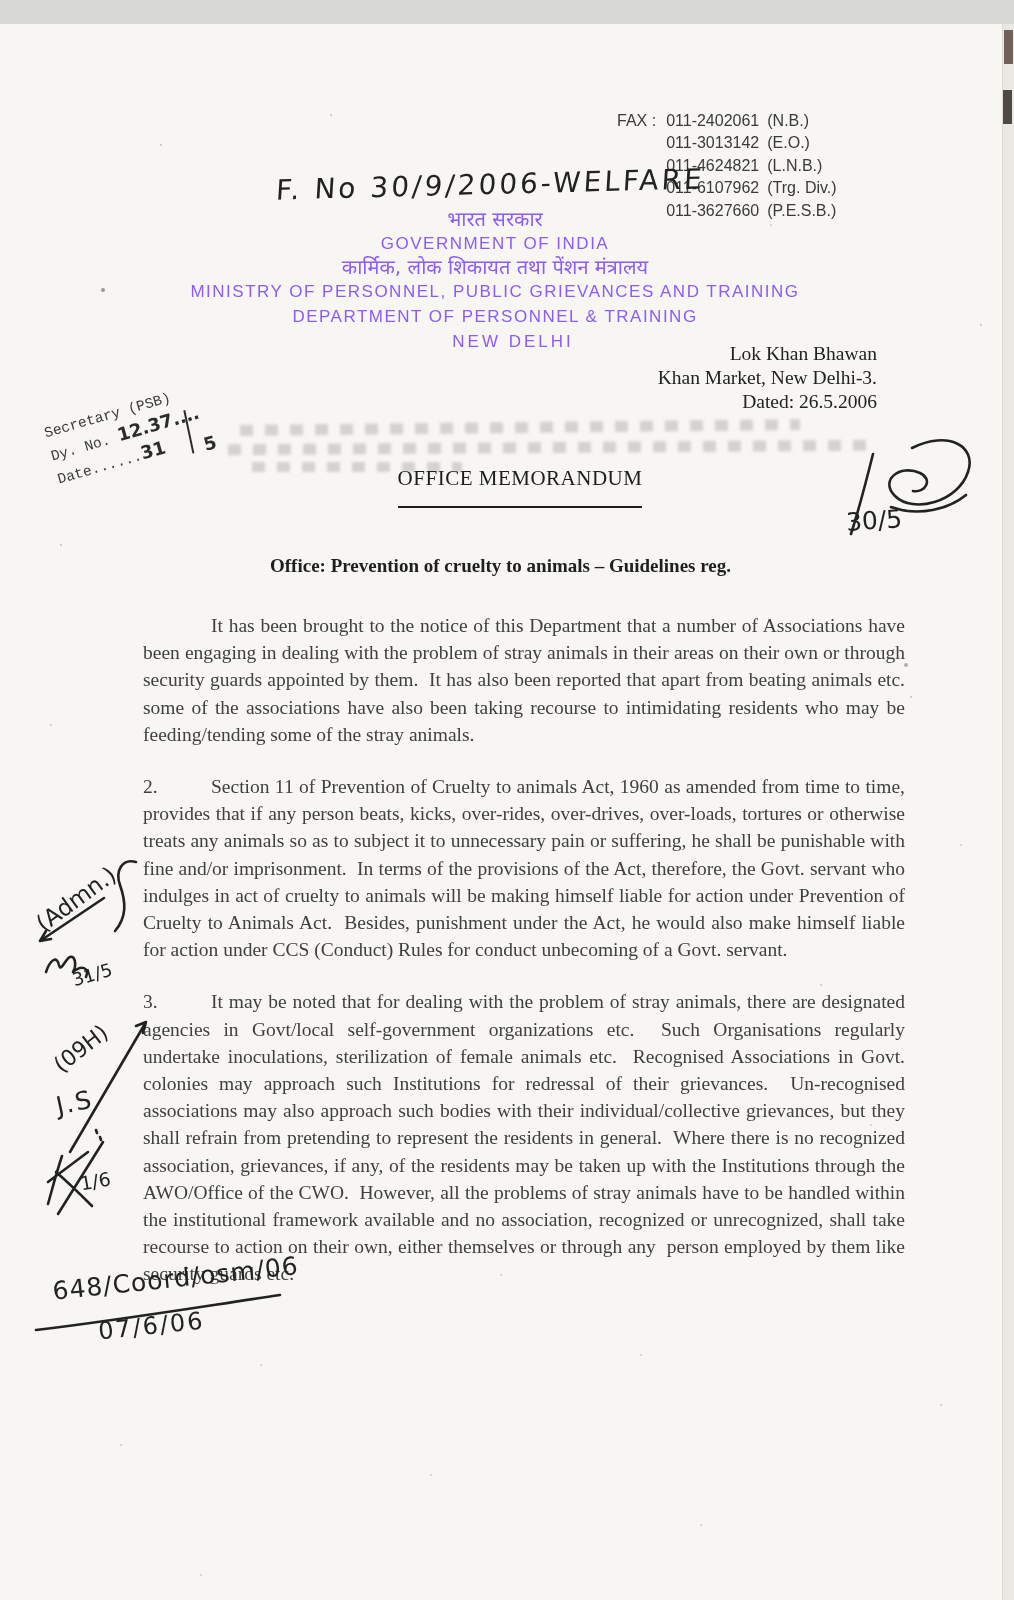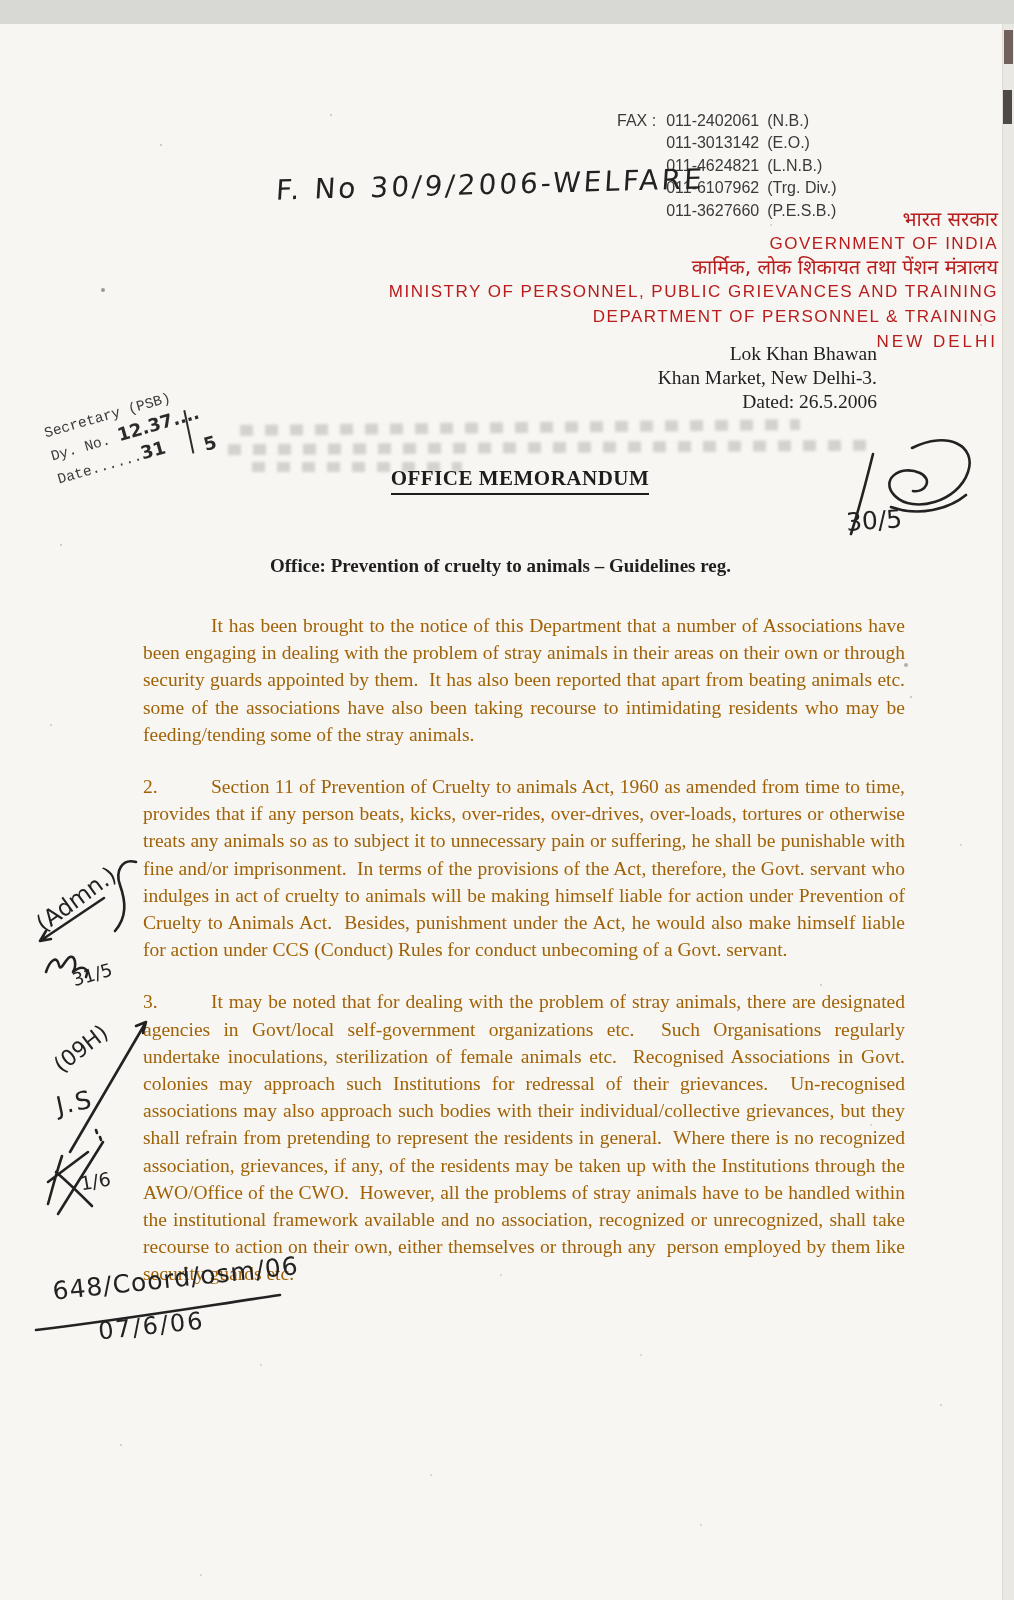--- a/index.html
+++ b/index.html
@@ -31,31 +31,31 @@
   .smudge{position:absolute;filter:blur(1.4px);opacity:.28;
     background:repeating-linear-gradient(90deg,#777 0 13px,transparent 13px 25px);}
   .smudge.s1{left:240px;top:398px;width:560px;height:11px;transform:rotate(-.6deg);}
   .smudge.s2{left:228px;top:418px;width:640px;height:11px;transform:rotate(-.4deg);}
   .smudge.s3{left:252px;top:438px;width:210px;height:10px;}
   
   .fax{position:absolute;left:617px;top:86px;display:flex;gap:10px;
     font-family:"Liberation Sans","DejaVu Sans",sans-serif;font-size:16px;line-height:22.4px;color:#3a3a3a;}
   .fax .lines div{white-space:nowrap;}
   .fax .code{margin-left:8px;}
-  .header{position:absolute;left:8px;top:184px;width:990px;text-align:right;color:#b91c1c;}
+  .header{position:absolute;left:0;top:184px;width:990px;text-align:center;color:#8b5cf6;}
   .header .hi{font-family:"DejaVu Sans",sans-serif;font-size:20px;line-height:23px;}
   .header .en{font-family:"Liberation Sans","DejaVu Sans",sans-serif;font-size:17px;line-height:25px;letter-spacing:1.5px;}
   .header .city-en{letter-spacing:3px;padding-left:36px;}
   .address{position:absolute;right:137px;top:318px;text-align:right;font-size:19.5px;line-height:24px;color:#222;}
   .memo-title{position:absolute;left:0;top:442px;width:1014px;text-align:center;transform:translateX(13px);}
-  .memo-title span{font-weight:bold;font-size:21px;letter-spacing:.5px;color:#1d1d1d;
-    border-bottom:2.5px solid #1d1d1d;padding-bottom:3px;}
+  .memo-title span{font-weight:normal;font-size:21px;letter-spacing:.5px;color:#1d1d1d;
+    border-bottom:2.5px solid #1d1d1d;padding-bottom:16px;}
   .subject{position:absolute;left:270px;top:531px;font-weight:bold;font-size:19px;color:#1f1f1f;}
   .bodytext{position:absolute;left:143px;top:588px;width:762px;}
-  .bodytext p{margin:0 0 25px 0;font-size:19.5px;line-height:27.2px;text-align:justify;white-space:pre-wrap;color:#a16207;}
+  .bodytext p{margin:0 0 25px 0;font-size:19.5px;line-height:27.2px;text-align:justify;white-space:pre-wrap;color:#404040;}
   .p-first{text-indent:68px;}
   .pnum{display:inline-block;width:68px;text-indent:0;}
   
   .stamp{position:absolute;left:42px;top:400px;transform:rotate(-16deg);transform-origin:left top;
     font-family:"Liberation Mono","DejaVu Sans Mono",monospace;font-size:14.5px;line-height:21px;color:#3b3b3b;width:230px;}
   .stamp .hw{font-family:"DejaVu Sans",sans-serif;font-weight:bold;font-size:18px;color:#2b2b2b;}
   .stamp .vbar{position:absolute;left:138px;top:26px;height:44px;border-left:2.5px solid #2b2b2b;transform:rotate(4deg);}
   .stamp .denom{position:absolute;left:150px;top:54px;}
   
   .hand{font-family:"DejaVu Sans",sans-serif;color:#222;}

